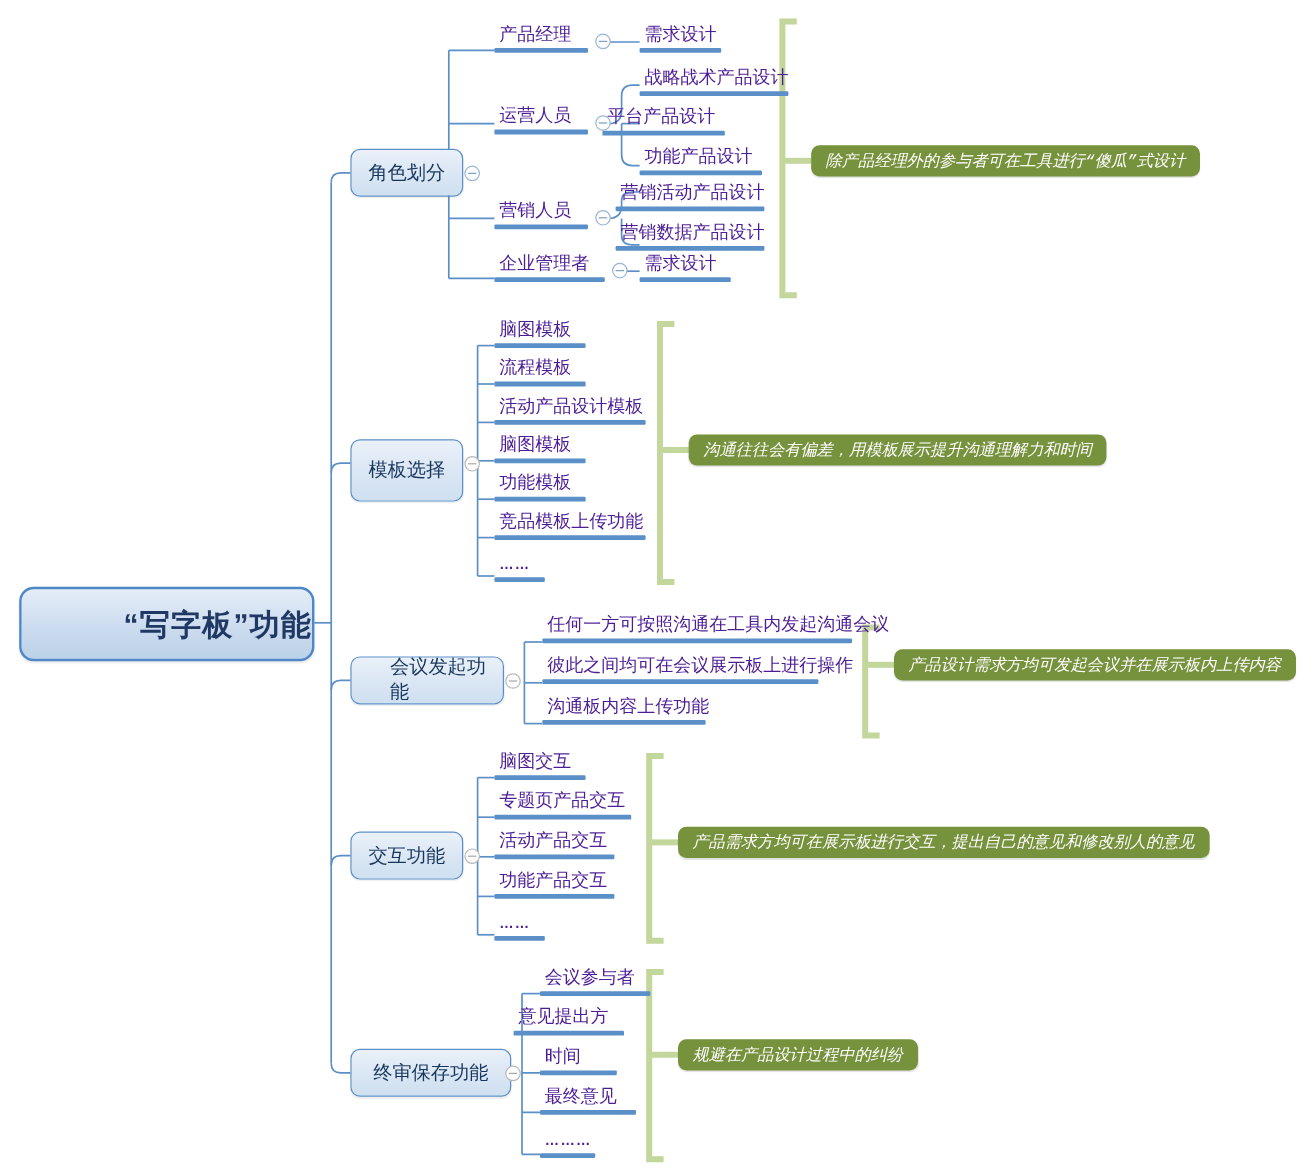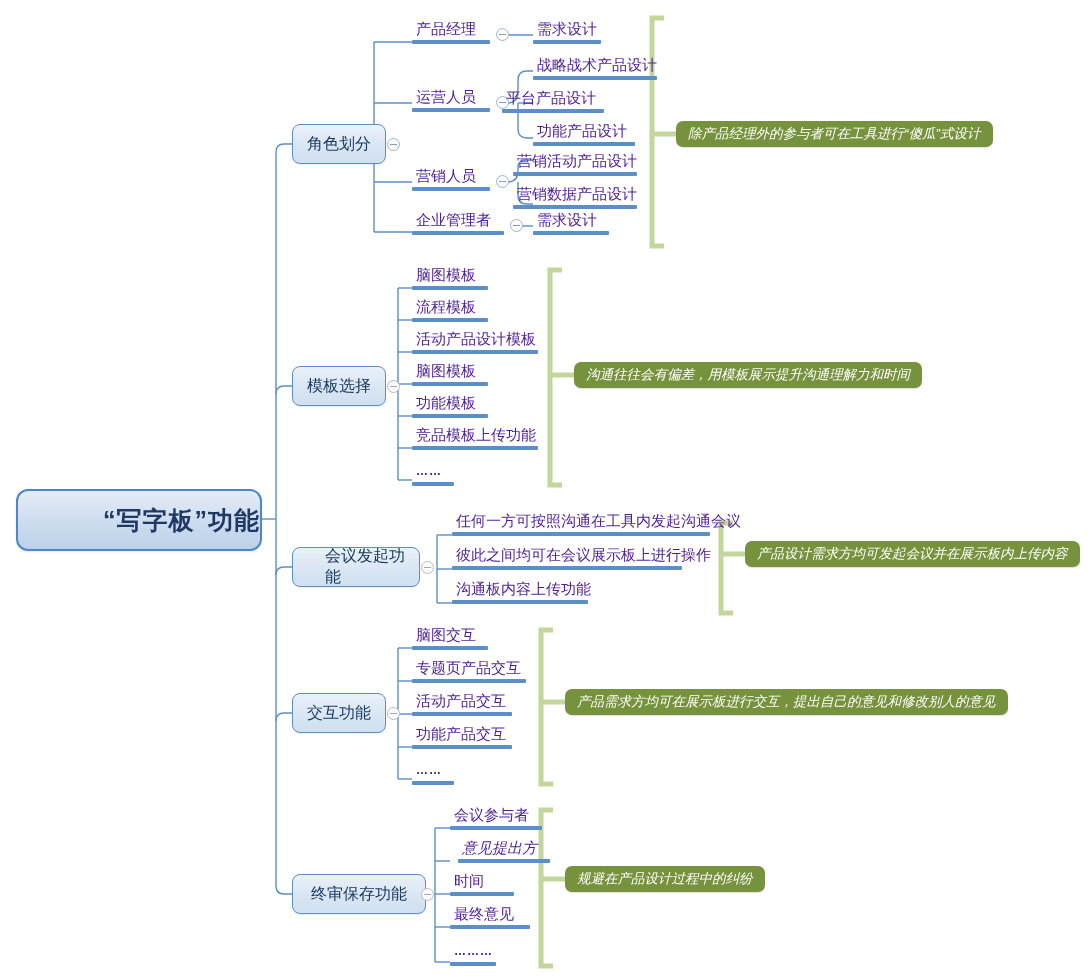--- a/index.html
+++ b/index.html
@@ -109,20 +109,21 @@
     background: #76923C;
     border-radius: 7px;
     color: #ffffff;
     font-style: italic;
     font-size: 13.5px;
     display: flex;
     align-items: center;
     padding: 0 12px;
     white-space: nowrap;
     box-shadow: 0 1px 1px rgba(0,0,0,0.12);
+    font-family: Liberation Mono, monospace;
   }
 </style>
 </head>
 <body>
 
 <div id="canvas">
 
   <svg class="wires" viewBox="0 0 1089 979" xmlns="http://www.w3.org/2000/svg">
     <g fill="none" stroke="#5B8FC7" stroke-width="1.4">
 
@@ -212,21 +213,21 @@
 
   <div class="root-node" style="left:16px; top:489px; width:246px; height:62px; font-size:25px;">
     <span>“写字板”功能</span>
   </div>
 
   <div class="branch-node" style="left:292px; top:124px; width:94px; height:40px;">
     <span>角色划分</span>
   </div>
   <div class="toggle" style="left:387px; top:138px;"></div>
 
-  <div class="branch-node" style="left:292px; top:366px; width:94px; height:40px;">
+  <div class="branch-node" style="left:292px; top:366px; width:94px; height:52px;">
     <span>模板选择</span>
   </div>
   <div class="toggle grey" style="left:387px; top:380px;"></div>
 
   <div class="branch-node" style="left:292px; top:547px; width:128px; height:40px;padding-left:32px;">
     <span>会议发起功能</span>
   </div>
   <div class="toggle grey" style="left:421px; top:561px;"></div>
 
   <div class="branch-node" style="left:292px; top:693px; width:94px; height:40px;">
@@ -367,21 +368,21 @@
   </div>
 
   <div class="callout" style="left:565px; top:689px; height:26px;">
     <span>产品需求方均可在展示板进行交互，提出自己的意见和修改别人的意见</span>
   </div>
 
   <div class="leaf" style="left:450px; top:806px;">
     <span class="leaf-text">会议参与者</span>
     <span class="leaf-rule" style="width:92px;"></span>
   </div>
-  <div class="leaf" style="left:458px; top:839px;font-style:italic;">
+  <div class="leaf" style="left:428px; top:839px;">
     <span class="leaf-text">意见提出方</span>
     <span class="leaf-rule" style="width:92px;"></span>
   </div>
   <div class="leaf" style="left:450px; top:872px;">
     <span class="leaf-text">时间</span>
     <span class="leaf-rule" style="width:64px;"></span>
   </div>
   <div class="leaf" style="left:450px; top:905px;">
     <span class="leaf-text">最终意见</span>
     <span class="leaf-rule" style="width:80px;"></span>

